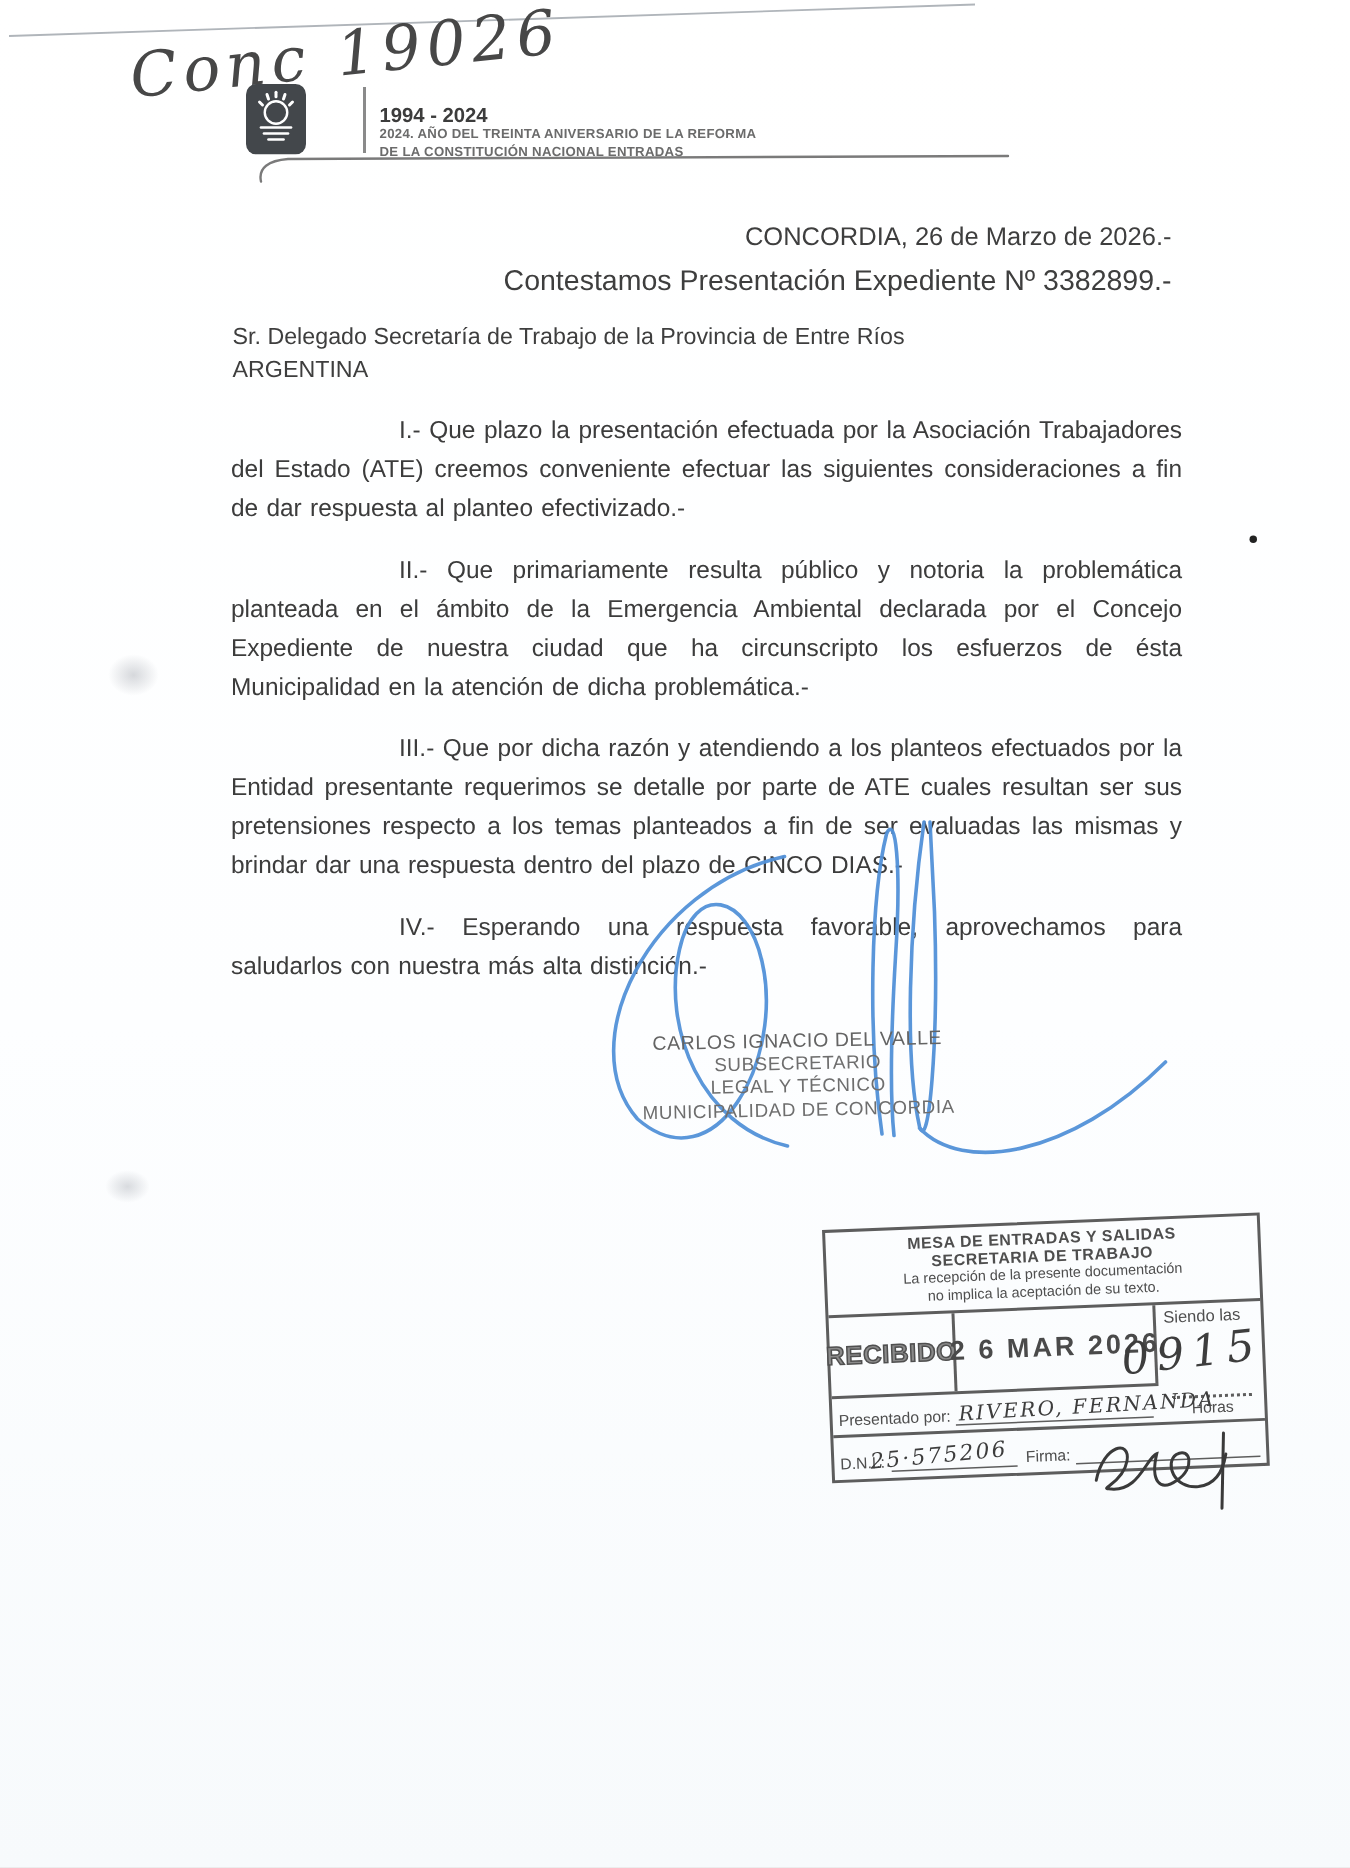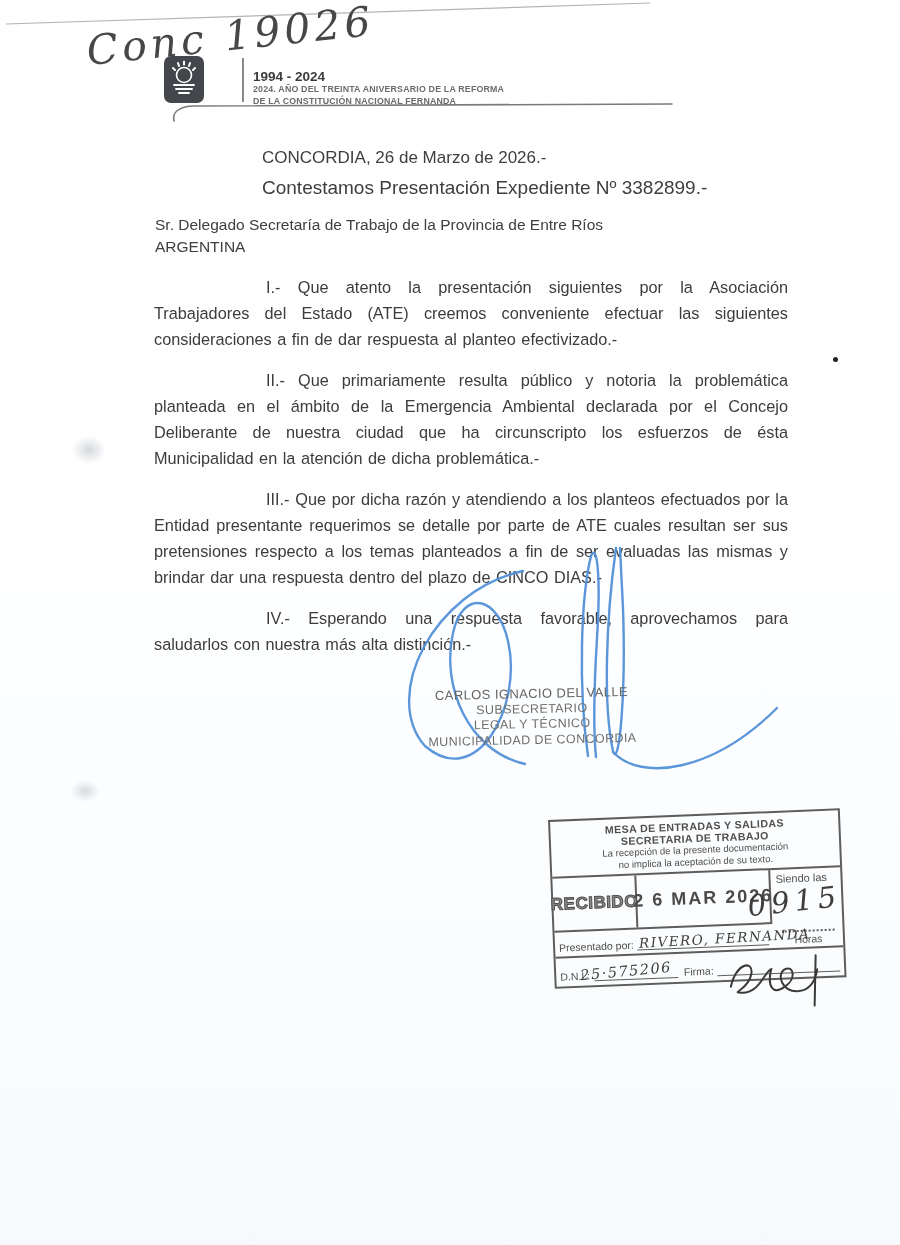--- a/index.html
+++ b/index.html
@@ -24,21 +24,21 @@
   .org{margin-left:9px;padding-top:5px;line-height:1.05;}
   .org-small{font-size:11.5px;color:#5c5c5c;display:block;}
   .org-name{font-size:17px;font-weight:bold;color:#3c3c3c;display:block;margin-top:1px;}
   .hdr-divider{width:2px;background:#8a8a8a;height:44px;margin:2px 0 0 38px;}
   .years-block{margin-left:9px;padding-top:1px;}
   .years{font-size:13.5px;font-weight:bold;color:#3c3c3c;display:block;margin-top:12px;}
   .anniv{font-size:8.8px;color:#6b6b6b;display:block;line-height:1.35;letter-spacing:.2px;font-weight:bold;}
   .hdr-rule{position:absolute;left:0;top:0;width:900px;height:140px;pointer-events:none;}
 
   
-  .date-block{position:absolute;left:262px;top:145px;width:537px;text-align:left;line-height:1.5;}
+  .date-block{position:absolute;left:244px;top:145px;width:537px;text-align:right;line-height:1.5;}
   .date-line{font-size:17px;color:#3e3e3e;display:block;}
   .ref-line{font-size:19px;color:#3e3e3e;display:block;margin-top:3px;}
 
   
   .addressee{position:absolute;left:155px;top:214px;font-size:15.5px;line-height:1.45;color:#3e3e3e;}
   .addressee span{display:block;}
 
   
   .body-text{position:absolute;left:154px;top:274px;width:634px;}
   .body-text p{
@@ -139,37 +139,37 @@
           <line x1="10" y1="29" x2="30" y2="29"></line>
           <line x1="12" y1="33" x2="28" y2="33"></line>
           <line x1="15" y1="37" x2="25" y2="37"></line>
         </g>
       </g>
     </svg>
     <div class="hdr-divider"></div>
     <div class="years-block">
       <span class="years">1994 - 2024</span>
       <span class="anniv">2024. AÑO DEL TREINTA ANIVERSARIO DE LA REFORMA</span>
-      <span class="anniv">DE LA CONSTITUCIÓN NACIONAL FERNANDA</span>
+      <span class="anniv">DE LA CONSTITUCIÓN NACIONAL ENTRADAS</span>
     </div>
   </div>
 
   <div class="date-block">
     <span class="date-line">CONCORDIA, 26 de Marzo de 2026.-</span>
     <span class="ref-line">Contestamos Presentación Expediente Nº 3382899.-</span>
   </div>
 
   <div class="addressee">
     <span>Sr. Delegado Secretaría de Trabajo de la Provincia de Entre Ríos</span>
     <span>ARGENTINA</span>
   </div>
 
   <div class="body-text">
-    <p>I.- Que atento la presentación siguientes por la Asociación Trabajadores del Estado (ATE) creemos conveniente efectuar las siguientes consideraciones a fin de dar respuesta al planteo efectivizado.-</p>
-    <p>II.- Que primariamente resulta público y notoria la problemática planteada en el ámbito de la Emergencia Ambiental declarada por el Concejo Deliberante de nuestra ciudad que ha circunscripto los esfuerzos de ésta Municipalidad en la atención de dicha problemática.-</p>
+    <p>I.- Que plazo la presentación efectuada por la Asociación Trabajadores del Estado (ATE) creemos conveniente efectuar las siguientes consideraciones a fin de dar respuesta al planteo efectivizado.-</p>
+    <p>II.- Que primariamente resulta público y notoria la problemática planteada en el ámbito de la Emergencia Ambiental declarada por el Concejo Expediente de nuestra ciudad que ha circunscripto los esfuerzos de ésta Municipalidad en la atención de dicha problemática.-</p>
     <p>III.- Que por dicha razón y atendiendo a los planteos efectuados por la Entidad presentante requerimos se detalle por parte de ATE cuales resultan ser sus pretensiones respecto a los temas planteados a fin de ser evaluadas las mismas y brindar dar una respuesta dentro del plazo de CINCO DIAS.-</p>
     <p>IV.- Esperando una respuesta favorable, aprovechamos para saludarlos con nuestra más alta distinción.-</p>
   </div>
 
   <svg class="sig-ink" viewBox="0 0 432 238">
     <g fill="none" stroke="#5291d8" stroke-width="2.4" stroke-linecap="round" opacity="0.95">
       <path d="M150 25 C 60 45, 8 150, 52 200 C 104 245, 150 160, 135 95 C 125 50, 90 42, 80 87 C 68 140, 95 205, 152 218"></path>
       <path d="M215 210 C 205 140, 208 50, 218 10 C 224 -4, 228 30, 224 92 C 221 142, 220 182, 223 211"></path>
       <path d="M243 2 C 233 72, 230 160, 240 205 C 246 224, 253 150, 250 62 L 247 2"></path>
       <path d="M240 206 C 268 236, 340 226, 404 162"></path>

